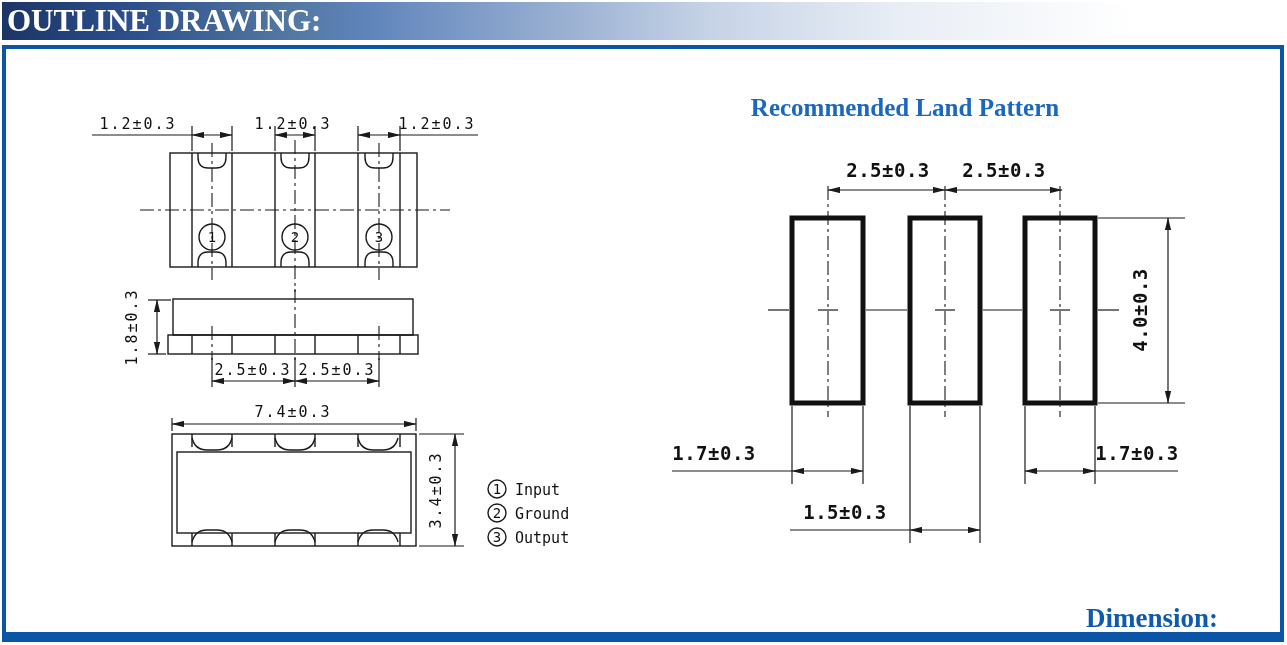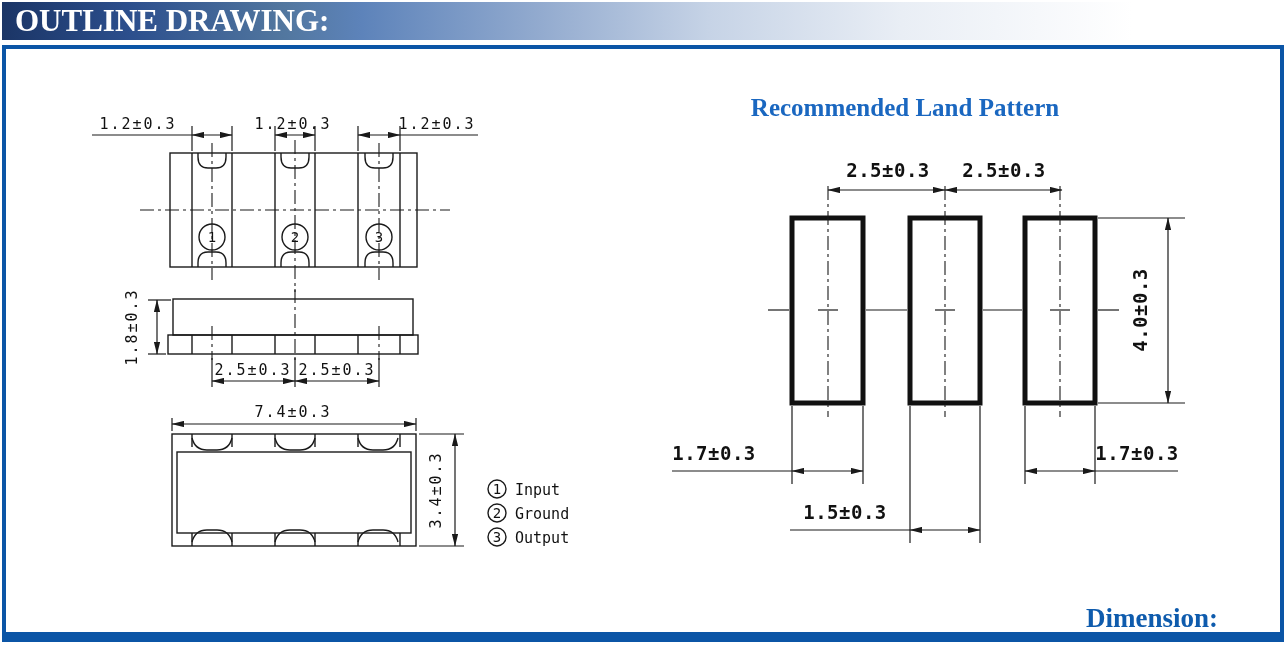--- a/index.html
+++ b/index.html
@@ -7,21 +7,21 @@
     width:1287px;height:645px;position:relative;background:#ffffff;
     font-family:"Liberation Sans",sans-serif;overflow:hidden;
   }
   .header-bar{
     position:absolute;left:2px;top:2px;right:0;height:38px;
     background:linear-gradient(90deg,#1b3566 0%,#2c4f8d 10%,#52779f 22%,#5d83ba 28%,#93abcf 42%,#c6d3e6 55%,#e9eef5 70%,#ffffff 88%);
     display:flex;align-items:center;
   }
   .header-bar .title{
     color:#ffffff;font-family:"Liberation Serif",serif;font-weight:bold;
-    font-size:31px;letter-spacing:0px;padding-left:13px;white-space:nowrap;
+    font-size:31px;letter-spacing:0px;padding-left:5px;white-space:nowrap;
   }
   .frame{
     position:absolute;left:2px;top:45px;width:1282px;height:597px;
     box-sizing:border-box;border:4px solid #0b55a6;border-bottom:10px solid #0b55a6;
     background:#ffffff;
   }
   svg.drawing{position:absolute;left:0;top:0;}
   text{fill:#111111;}
   .dimtxt{font-family:"DejaVu Sans Mono","Liberation Mono",monospace;font-size:15px;letter-spacing:2px;}
   .dimtxt2{font-family:"DejaVu Sans Mono","Liberation Mono",monospace;font-size:19px;font-weight:bold;letter-spacing:0.5px;}

